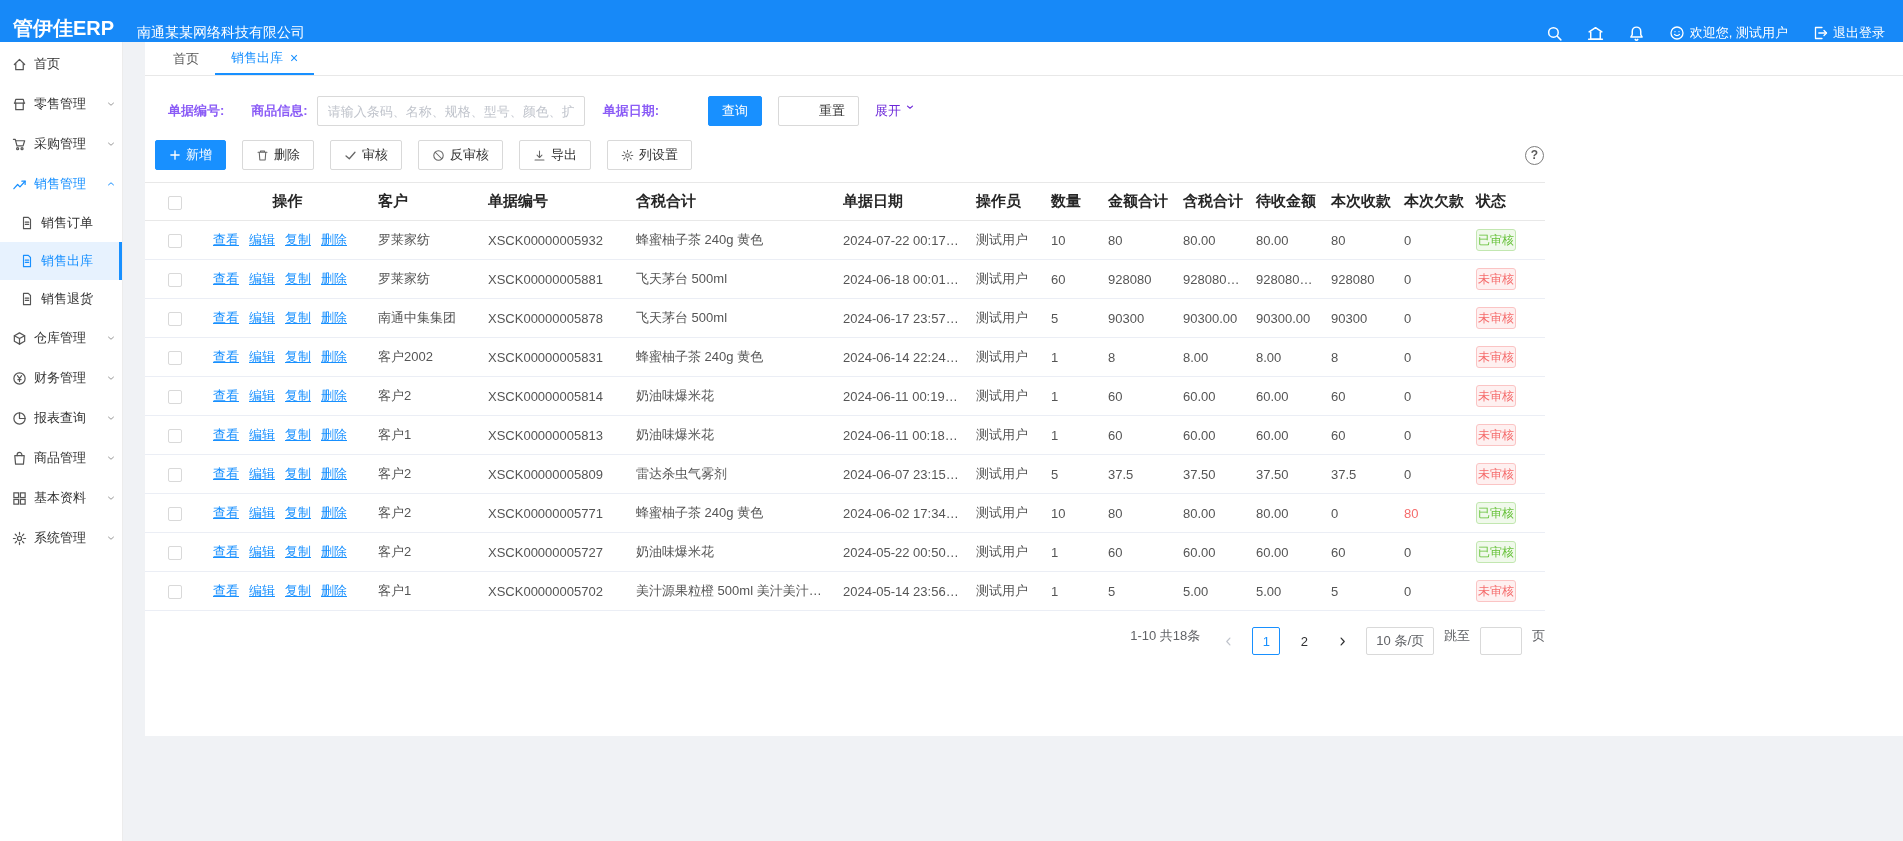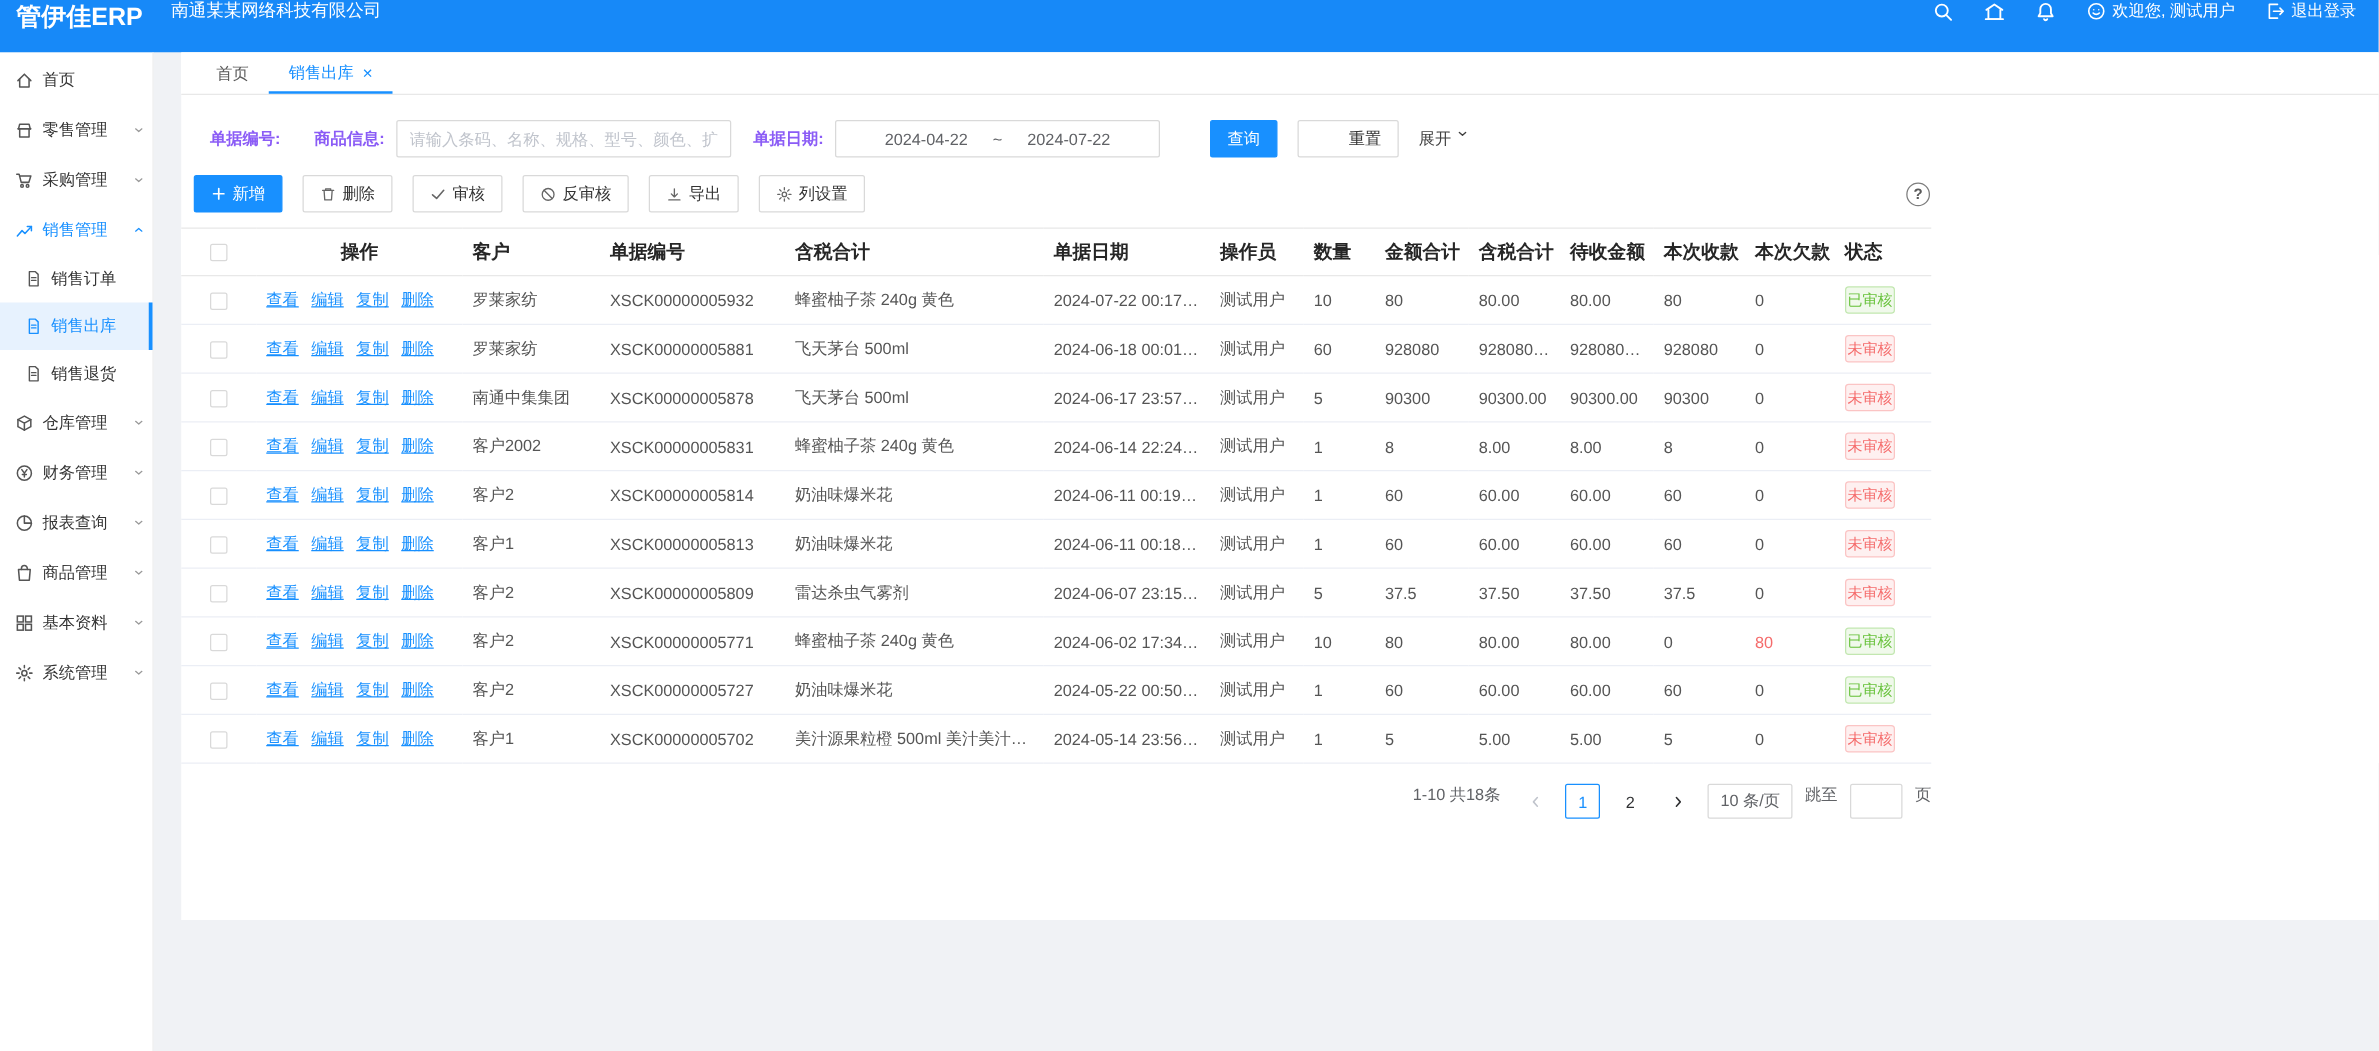--- a/index.html
+++ b/index.html
@@ -1,21 +1,21 @@
 <!DOCTYPE html>
 <html><head>
 <meta charset="utf-8">
 <style>
   * { margin:0; padding:0; box-sizing:border-box; }
   html,body { width:1903px; height:841px; overflow:hidden; }
   body { font-family:"Liberation Sans","DejaVu Sans",sans-serif; font-size:13px; color:#333; background:#f0f2f5; }
   svg { display:block; }
 
   
-  .topbar { height:42px; background:#1789f8; display:flex; align-items:flex-start; color:#fff; }
+  .topbar { height:42px; background:#1789f8; display:flex; align-items:flex-end; color:#fff; }
   .logo { width:123px; font-size:20px; font-weight:bold; padding-left:13px; white-space:nowrap; }
   .company { font-size:14px; margin-left:14px; }
   .topbar-right { margin-left:auto; display:flex; align-items:center; gap:24px; padding-right:18px; font-size:13px; }
   .tb-icon { display:inline-flex; cursor:pointer; }
   .tb-user,.tb-logout { display:inline-flex; align-items:center; gap:5px; cursor:pointer; white-space:nowrap; }
 
   
   .layout { display:flex; height:799px; }
   .sidebar { width:123px; background:#fff; border-right:1px solid #ececec; padding-top:2px; flex:none; }
   .menu-item { height:40px; display:flex; align-items:center; padding:0 6px 0 12px; cursor:pointer; color:#333; }
@@ -44,21 +44,21 @@
   .f-label { font-weight:bold; color:#8b5cf6; margin-right:9px; white-space:nowrap; }
   .f-input { height:30px; border:1px solid #d9d9d9; border-radius:2px; padding:0 10px; font-size:13px; width:240px; color:#333; outline:none; font-family:inherit; }
   .f-input.wide { width:268px; }
   .f-input::placeholder { color:#c0c4cc; }
   .date-range { width:260px; height:30px; border:1px solid #d9d9d9; border-radius:2px; display:flex; align-items:center; justify-content:center; gap:20px; color:#606266; cursor:pointer; }
   .btn { height:30px; border-radius:2px; padding:0 13px; font-size:13px; cursor:pointer; display:inline-flex; align-items:center; gap:5px; border:1px solid #d9d9d9; background:#fff; color:#333; font-family:inherit; white-space:nowrap; }
   .btn-primary { background:#1890ff; border-color:#1890ff; color:#fff; }
   .btn .b-icon { display:inline-flex; color:#666; }
   .btn-primary .b-icon { color:#fff; }
   .ml22 { margin-left:22px; } .ml16 { margin-left:16px;padding-left:40px; }
-  .link-expand { color:#404040; cursor:pointer; display:inline-flex; align-items:flex-start; gap:4px; margin-left:16px; white-space:nowrap; }
+  .link-expand { color:#6d28d9; cursor:pointer; display:inline-flex; align-items:flex-start; gap:4px; margin-left:16px; white-space:nowrap; }
 
   
   .toolbar { display:flex; align-items:center; gap:16px; padding:8px 0 12px 10px; }
   .help-icon { margin-left:auto; margin-right:6px; width:19px; height:19px; border-radius:50%; border:1.5px solid #7d7d7d; color:#595959; display:flex; align-items:center; justify-content:center; font-size:12px; font-weight:bold; cursor:pointer; }
 
   
   table { border-collapse:collapse; table-layout:fixed; width:1400px; }
   thead th { height:38px; font-weight:bold; text-align:left; border-top:1px solid #e8e8e8; border-bottom:1px solid #e8e8e8; padding:0 8px; font-size:15px; color:#262626; background:#fff; white-space:nowrap; }
   tbody td { height:39px; border-bottom:1px solid #ebeef5; padding:0 8px; font-size:13px; color:#555; white-space:nowrap; overflow:hidden; text-overflow:ellipsis; }
   th.c-check, td.c-check { text-align:center; padding:0; }
@@ -318,25 +318,20 @@
         <div class="filters">
           <div class="f-group">
             <span class="f-label">单据编号:</span>
           </div>
           <div class="f-group">
             <span class="f-label">商品信息:</span>
             <input class="f-input wide" placeholder="请输入条码、名称、规格、型号、颜色、扩展..." style="">
           </div>
           <div class="f-group">
             <span class="f-label">单据日期:</span>
-            <div class="date-range">
-              <span>2024-04-22</span>
-              <span>~</span>
-              <span>2024-07-22</span>
-            </div>
           </div>
           <button class="btn btn-primary ml22">查询</button>
           <button class="btn ml16">重置</button>
           <span class="link-expand">
             <span>展开</span>
             <span>
                 <svg width="10" height="10" viewBox="0 0 16 16" fill="none" stroke="currentColor" stroke-width="1.8" stroke-linecap="round" stroke-linejoin="round">
                   <path d="M4 6.5 8 10l4-3.5"></path>
                 </svg>
               </span>

